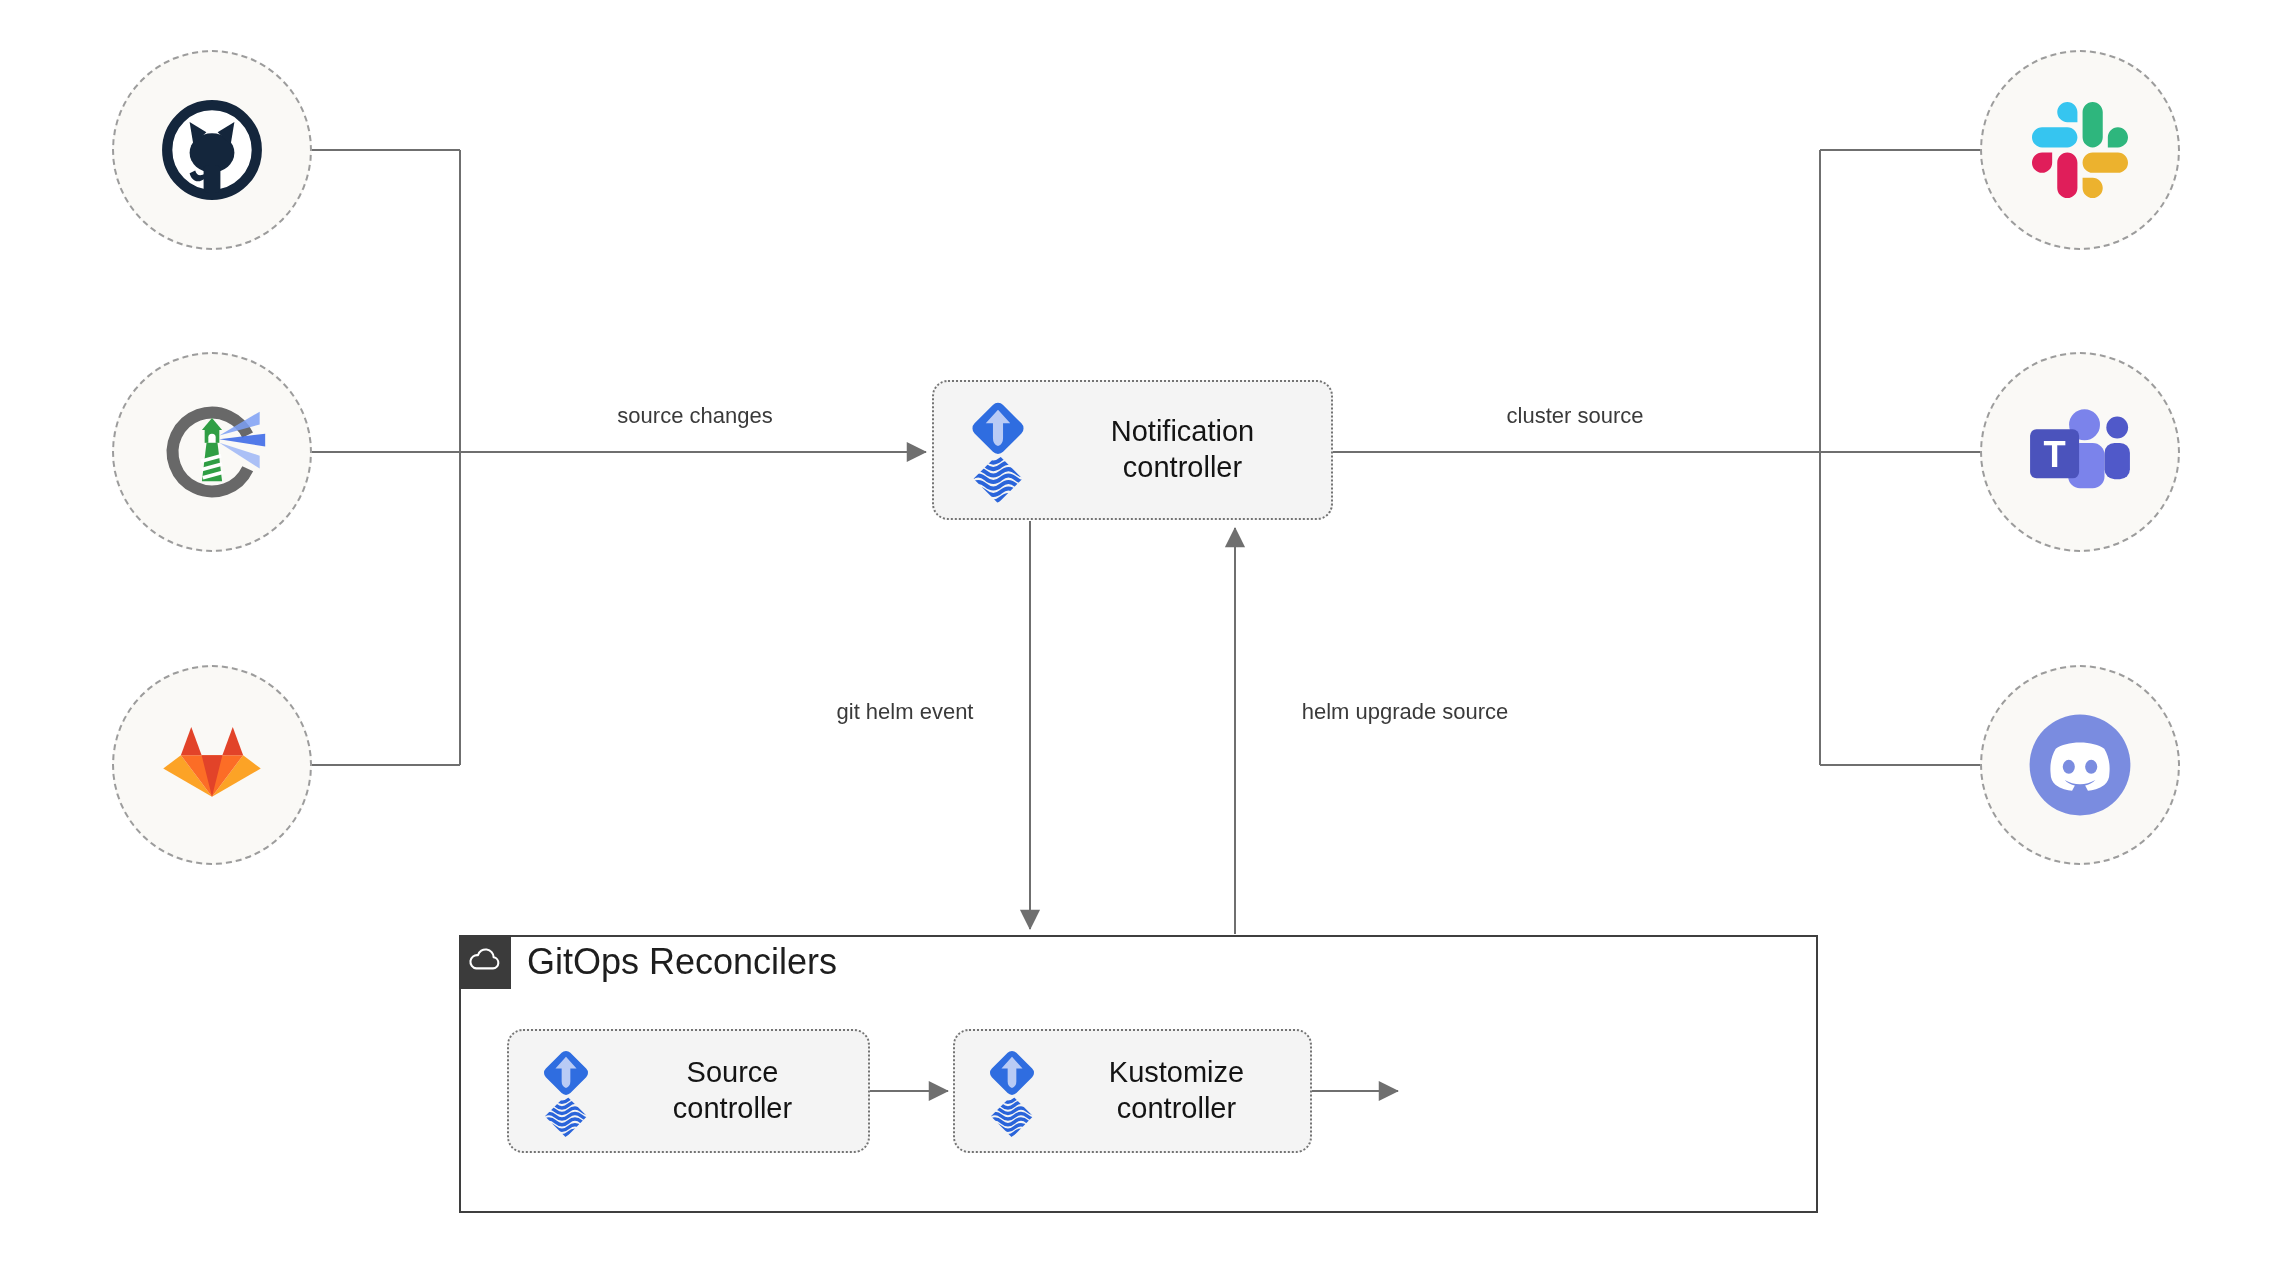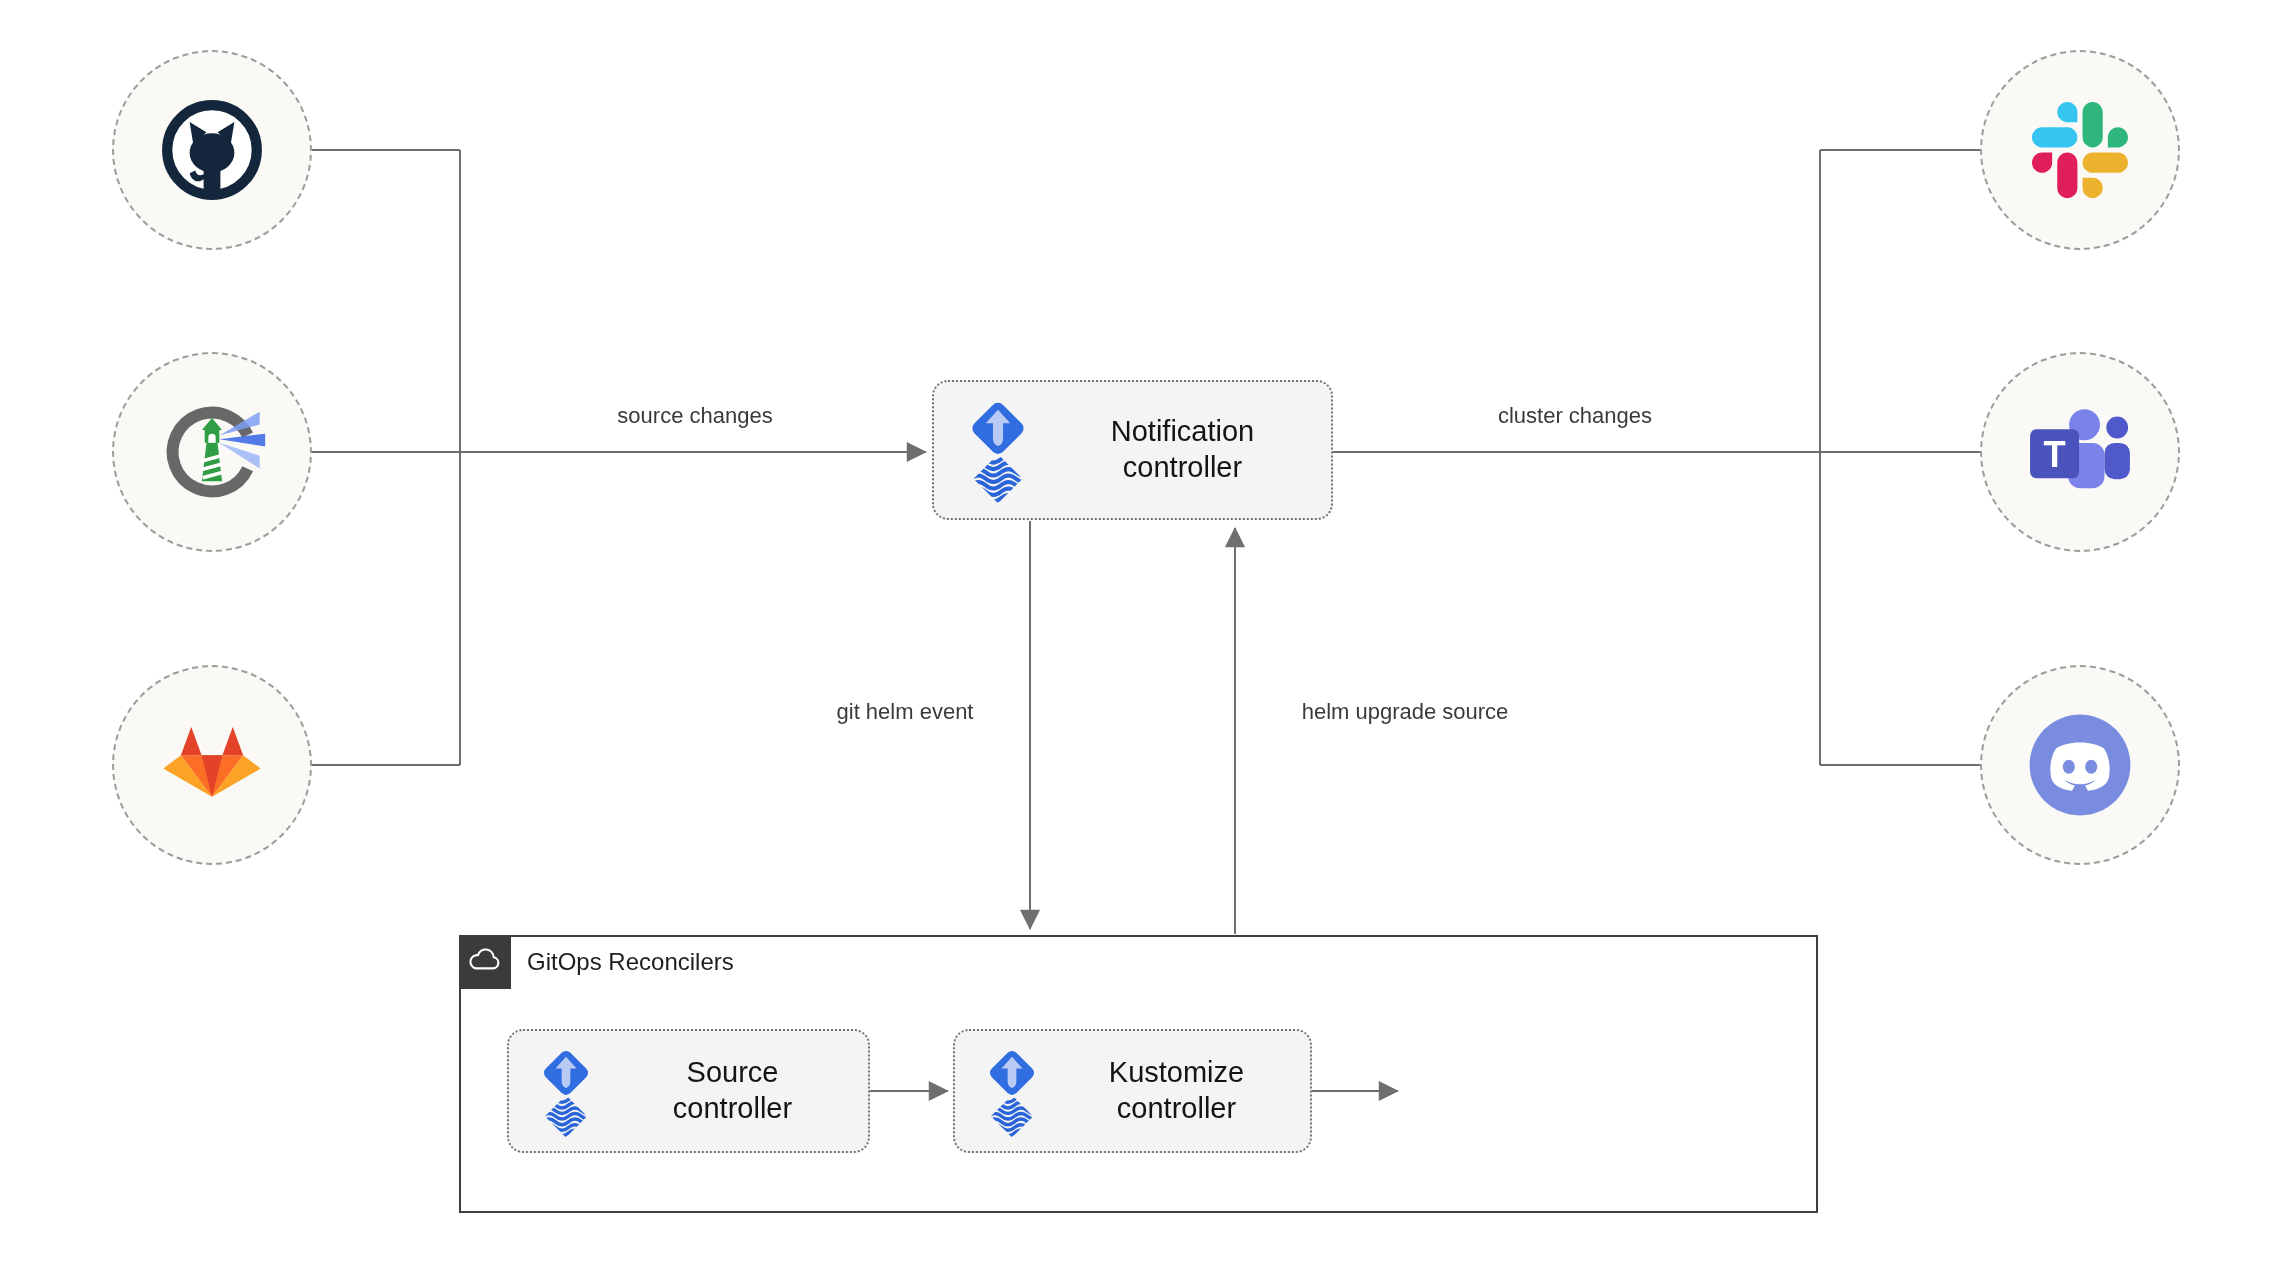--- a/index.html
+++ b/index.html
@@ -33,21 +33,21 @@
   .gitops {
     position:absolute; left:459px; top:935px; width:1359px; height:278px;
     border:2px solid #3f3f3f; background:transparent; z-index:2;
   }
   .gitops-badge {
     position:absolute; left:-2px; top:-2px; width:52px; height:54px;
     background:#3b3b3b; display:flex; align-items:center; justify-content:center;
   }
   .gitops-title {
     position:absolute; left:66px; top:-2px; height:54px;
-    display:flex; align-items:center; font-size:24px; color:#1e1e1e; white-space:nowrap;
+    display:flex; align-items:center; font-size:36px; color:#1e1e1e; white-space:nowrap;
   }
   .hidden-defs { position:absolute; width:0; height:0; overflow:hidden; }
 </style>
 </head>
 <body>
 
 <div class="canvas">
 
   <svg class="hidden-defs" aria-hidden="true">
     <defs>
@@ -165,21 +165,21 @@
   <div class="node-circle" style="left:1980px; top:665px;">
     <svg viewBox="0 0 120 120" width="112" height="112">
       <circle cx="60" cy="60" r="54" fill="#7a8ce0"></circle>
       <path fill="#ffffff" d="M60,36 C71,36 80,38.5 86,42.5 C90.5,50 92.5,59 91.5,69 C91.5,74 89.5,78.5 86,81.5 C80.5,85.5 73.5,87.5 68.5,87.5 L65.5,82 C69.5,81 73.5,79 76.5,76 C66,82 54,82 43.5,76 C46.5,79 50.5,81 54.5,82 L51.5,87.5 C46.5,87.5 39.5,85.5 34,81.5 C30.5,78.5 28.5,74 28.5,69 C27.5,59 29.5,50 34,42.5 C40,38.5 49,36 60,36 Z"></path>
       <ellipse cx="48" cy="62" rx="6.5" ry="7.5" fill="#7a8ce0"></ellipse>
       <ellipse cx="72" cy="62" rx="6.5" ry="7.5" fill="#7a8ce0"></ellipse>
     </svg>
   </div>
 
   <div class="edge-label" style="left:545px; top:403px;">source changes</div>
-  <div class="edge-label" style="left:1425px; top:403px;">cluster changes</div>
+  <div class="edge-label" style="left:1425px; top:403px;">cluster source</div>
   <div class="edge-label" style="left:755px; top:699px;">git helm event</div>
   <div class="edge-label" style="left:1255px; top:699px;">helm upgrade source</div>
 
   <div class="gitops">
     <div class="gitops-badge">
       <svg viewBox="0 0 50 50" width="40" height="40">
         <path d="M14,33 h21 a7,7 0 0 0 0.8,-13.9 a10,10 0 0 0 -19.6,-2.6 a7.8,7.8 0 0 0 -2.2,16.5 z" fill="none" stroke="#ffffff" stroke-width="2.6" stroke-linejoin="round"></path>
       </svg>
     </div>
     <div class="gitops-title">GitOps Reconcilers</div>

